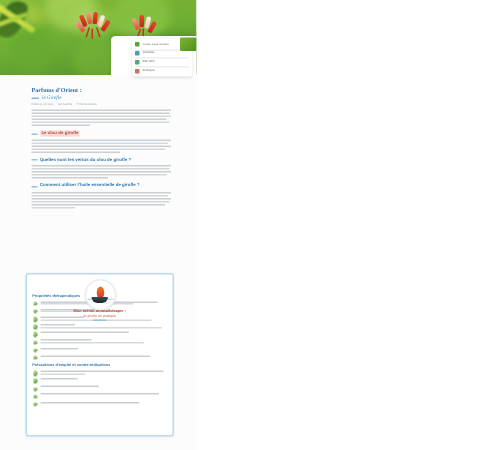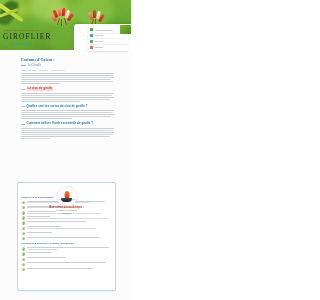--- a/index.html
+++ b/index.html
@@ -161,28 +161,20 @@
       <div class="budstem" style="left:4px;top:9px;transform:rotate(20deg);"></div>
       <div class="bud pale" style="left:1px;top:2px;transform:rotate(-22deg);"></div>
       <div class="bud" style="left:5px;top:0px;"></div>
       <div class="bud white" style="left:9px;top:1px;transform:rotate(14deg);"></div>
       <div class="bud" style="left:12px;top:4px;transform:rotate(30deg);"></div>
     </div>
 
     <div class="heropanel"></div>
   </div>
 
-  <div class="logoblock">
-    <div class="kicker">LE BLOG DE L'AROMATHÉRAPIE</div>
-    <div class="brand">GIROFLIER</div>
-    <div class="tagrow">
-      <span class="tagdash"></span>
-      <span class="tagline">Aromathérapie</span>
-    </div>
-  </div>
 
   <div class="navcard">
     <div class="greenchip"></div>
 
     <div class="navitem">
       <span class="navicon" style="background:#5aa33a"></span>
       <span class="navtext">Huiles essentielles</span>
     </div>
     <div class="navdiv"></div>
 

